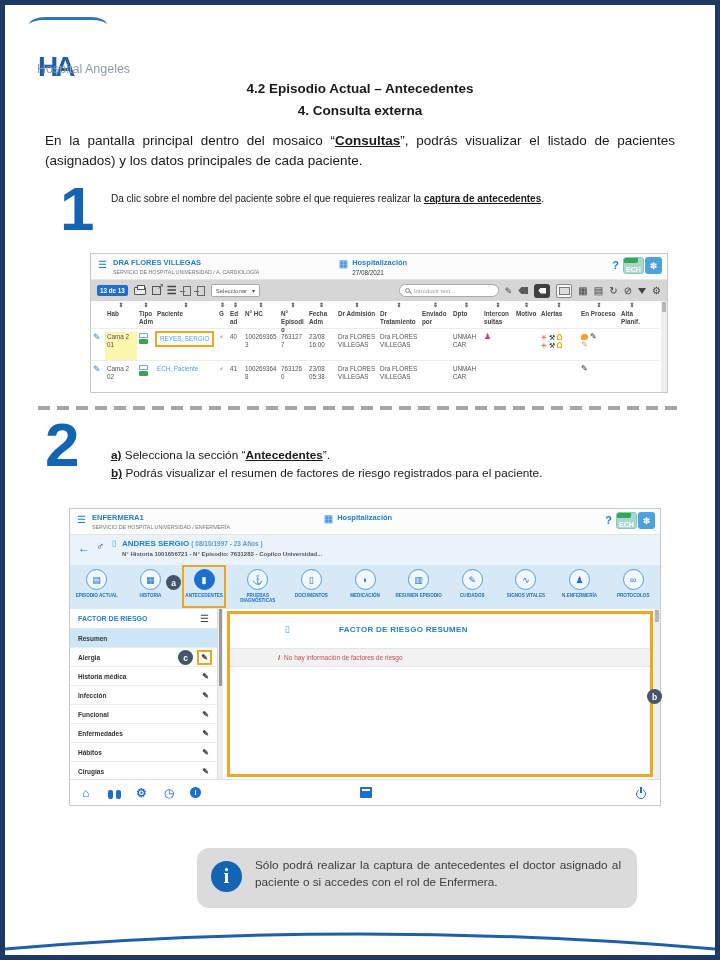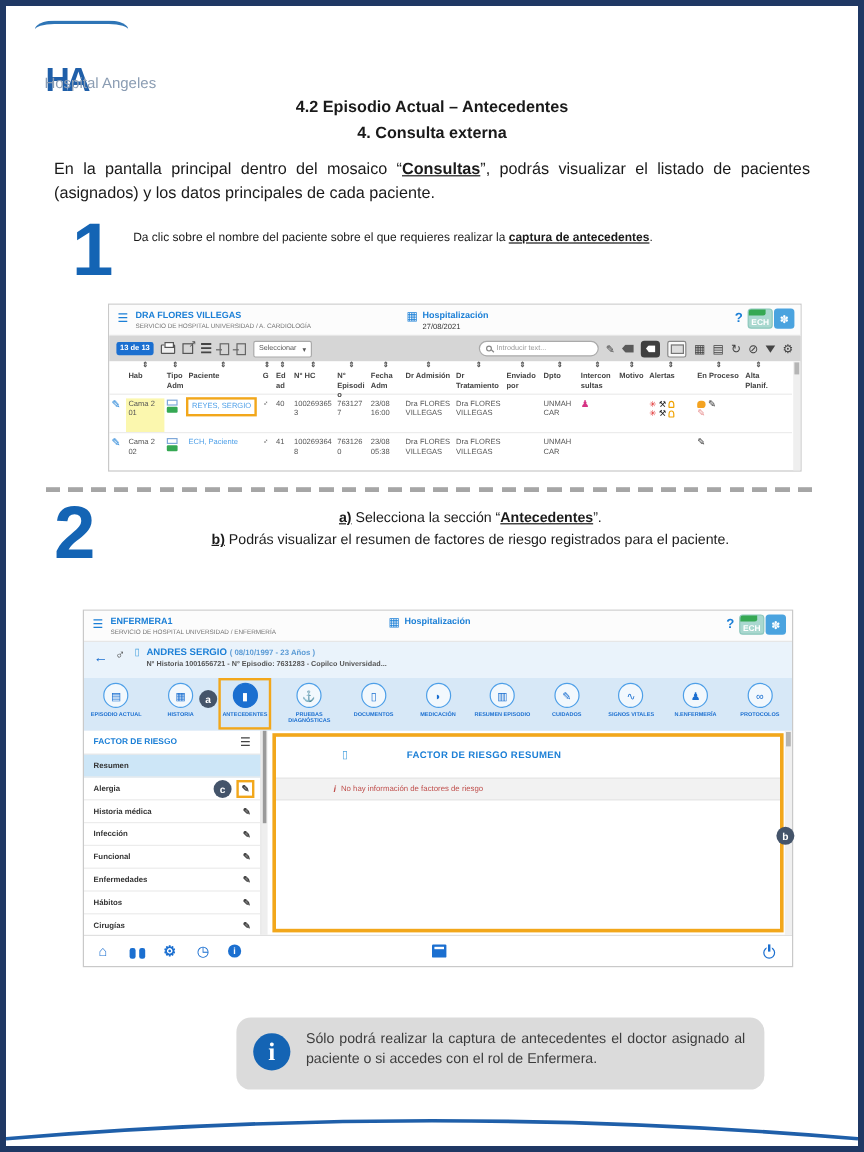--- a/index.html
+++ b/index.html
@@ -13,21 +13,21 @@
   .logo-brand{position:absolute;left:32px;top:57px;font-size:12.5px;color:#8B9DB3;}
   
   .title1{position:absolute;left:0;right:0;top:58px;text-align:center;font-size:13.5px;font-weight:bold;margin-top:40px;}
   .title2{position:absolute;left:0;right:0;top:76px;text-align:center;font-size:13.5px;font-weight:bold;}
   .intro{position:absolute;left:40px;right:40px;top:112px;font-size:13.5px;line-height:1.5;text-align:justify;}
   
   .stepnum{position:absolute;font-size:62px;font-weight:bold;color:#1464B4;line-height:.85;}
   .step1-num{left:55px;top:178px;}
   .step2-num{left:40px;top:414px;}
   .step1-text{position:absolute;left:106px;top:186px;width:555px;font-size:10px;line-height:1.5;}
-  .step2-text{position:absolute;left:106px;top:417px;width:562px;font-size:11.8px;line-height:1.55;text-align:center;}
+  .step2-text{position:absolute;left:106px;top:441px;width:562px;font-size:11.8px;line-height:1.55;}
   .inline-pencil{color:#444;font-size:12px;padding:0 3px;}
   .divider{position:absolute;left:33px;right:33px;top:401px;height:4px;
            background:repeating-linear-gradient(90deg,#A6A6A6 0 12px,transparent 12px 19px);}
   
   .shot{position:absolute;background:#fff;border:1px solid #c9c9c9;font-size:7px;}
   .shot1{left:85px;top:248px;width:578px;height:140px;}
   .shot2{left:64px;top:503px;width:592px;height:298px;}
   .s-header{position:absolute;left:0;right:0;top:0;height:26px;background:#FCFCFC;border-bottom:1px solid #e6e6e6;}
   .sh-menu{position:absolute;left:7px;top:5px;color:#1B7FD6;font-size:10px;}
   .sh-user{position:absolute;left:22px;top:4px;font-size:7.5px;font-weight:bold;color:#1B7FD6;}

